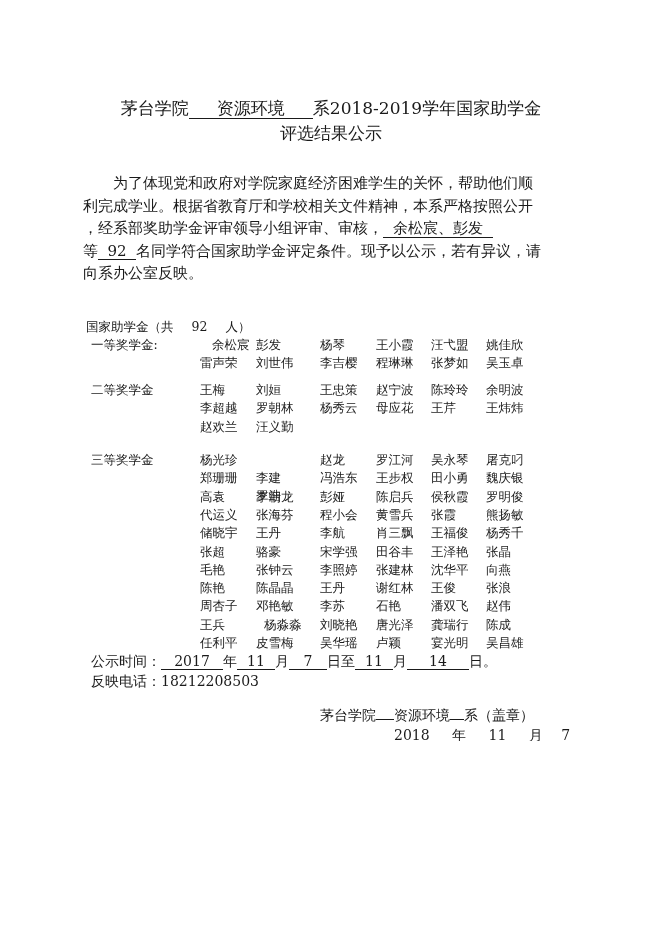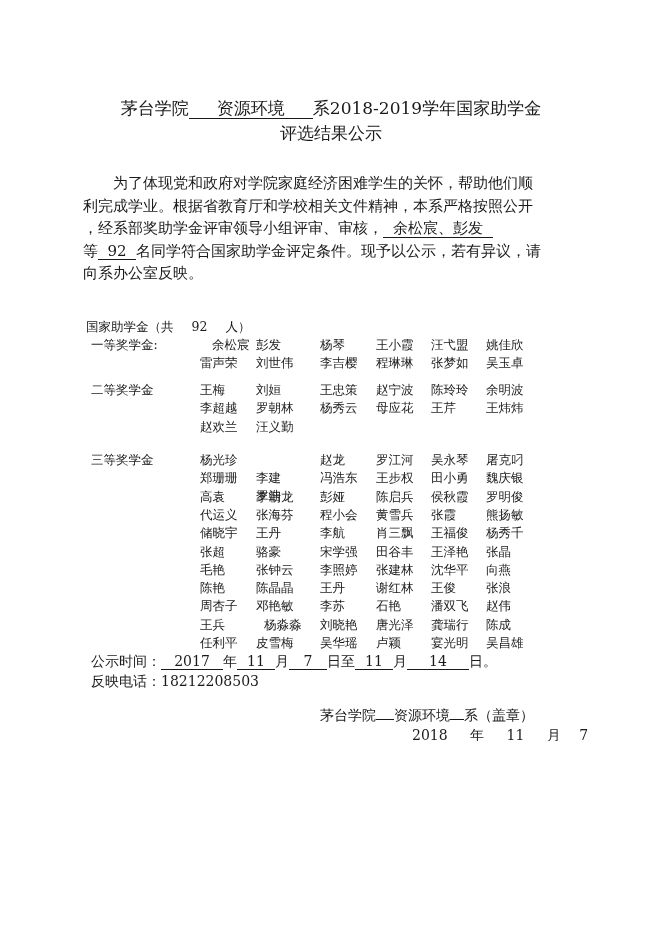--- a/index.html
+++ b/index.html
@@ -137,19 +137,19 @@
 <div class="abs foot" style="left:91px; top:653px;">
   <span>公示时间：</span><span class="ul" style="width:62px;">2017</span><span>年</span><span class="ul" style="width:38px;">11</span><span>月</span><span class="ul" style="width:38px;">7</span><span>日至</span><span class="ul" style="width:38px;">11</span><span>月</span><span class="ul" style="width:62px;">14</span><span>日。</span>
 </div>
 <div class="abs foot" style="left:91px; top:673px;">
   <span>反映电话：</span><span>18212208503</span>
 </div>
 
 <div class="abs foot" style="left:320px; top:707px;">
   <span>茅台学院</span><span style="display:inline-block;width:18px;border-bottom:1px solid #1a1a1a;"></span><span>资源环境</span><span style="display:inline-block;width:14px;border-bottom:1px solid #1a1a1a;"></span><span>系（盖章）</span>
 </div>
-<div class="abs foot" style="left:412px; top:727px; height:14px; overflow:hidden;">
+<div class="abs foot" style="left:394px; top:727px; height:14px; overflow:hidden;">
   <span>2018</span>
   <span style="margin-left:18px;">年</span>
   <span style="margin-left:18px;">11</span>
   <span style="margin-left:18px;">月</span>
   <span style="margin-left:14px;">7</span>
 </div>
 
 </body></html>

